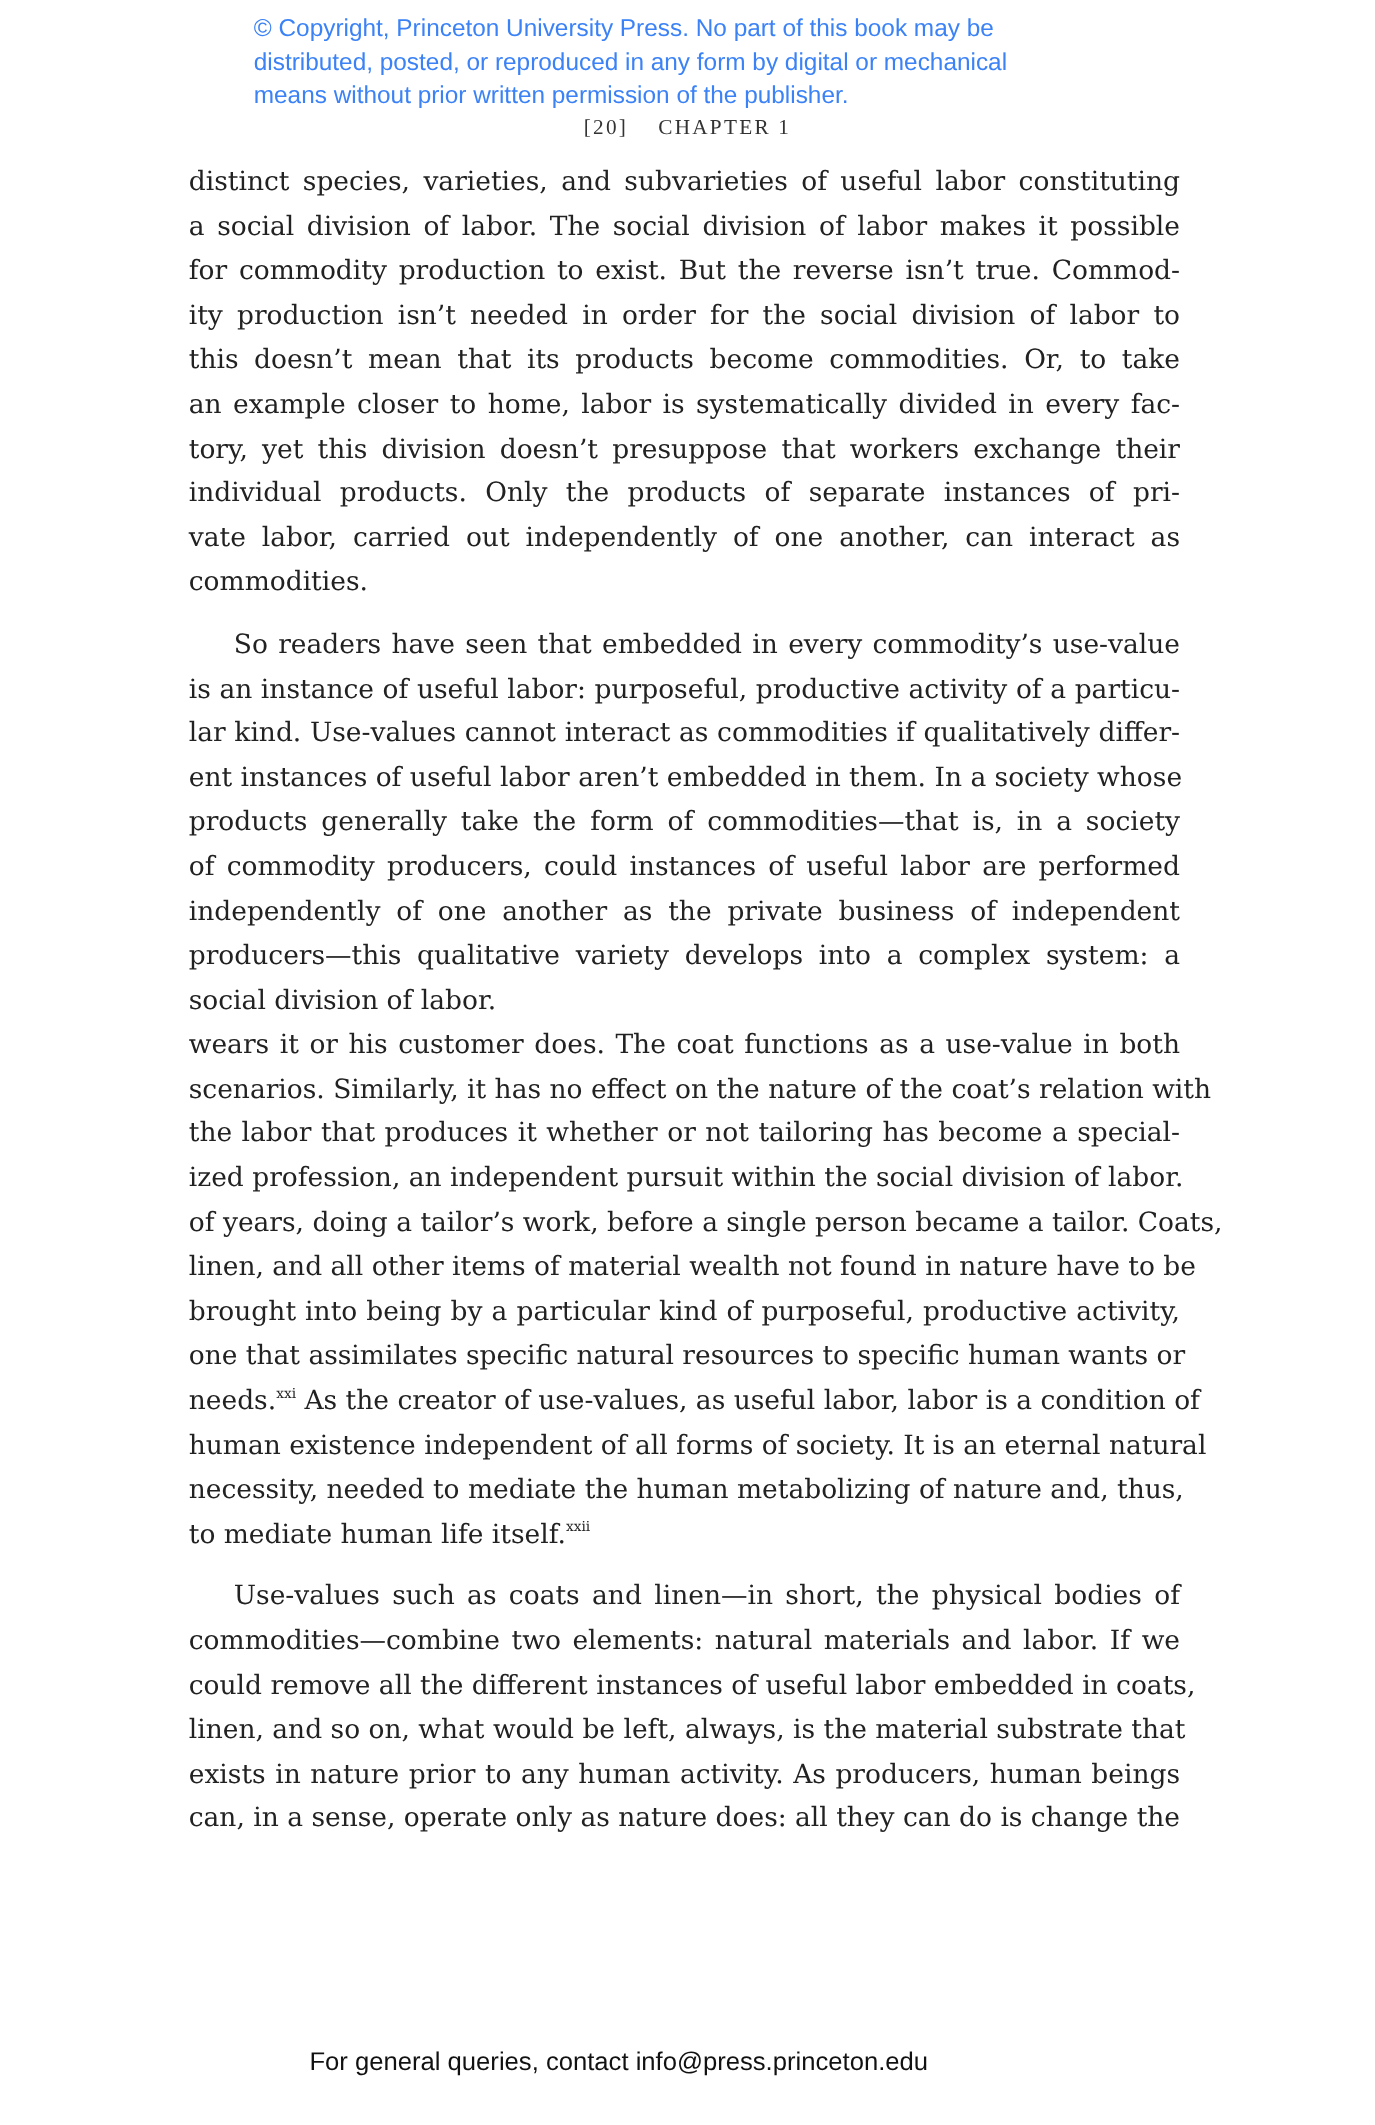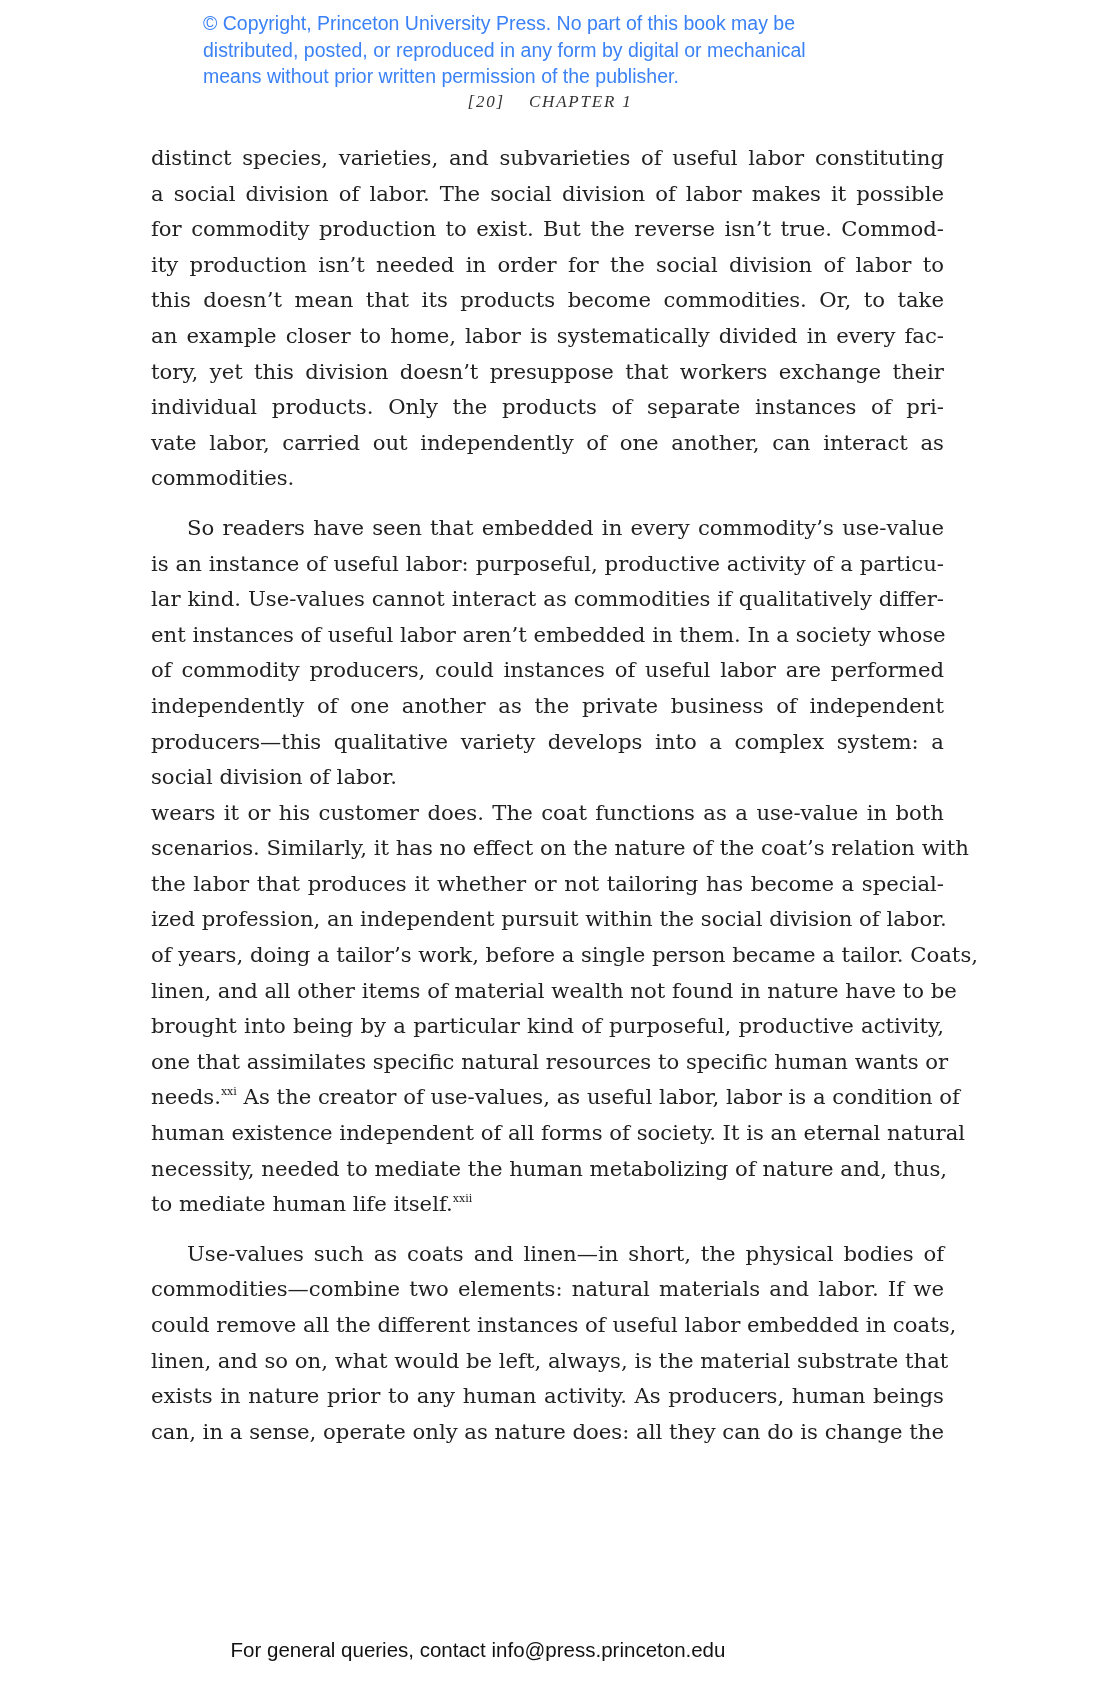--- a/index.html
+++ b/index.html
@@ -3,34 +3,34 @@
 <meta charset="utf-8">
 <style>
   html, body { margin: 0; padding: 0; background: #ffffff; }
   body { width: 1100px; height: 1700px; position: relative; overflow: hidden; color: #1e1e1e; }
   .copyright {
     position: absolute; left: 203px; top: 10px; width: 720px;
     font-family: "Liberation Sans", sans-serif; font-size: 19.5px; line-height: 26.5px; color: #3b82f6;
   }
   .running-head {
     position: absolute; left: 0; width: 1100px; top: 92px; text-align: center;
-    font-family: "Liberation Serif", serif; font-size: 17px; letter-spacing: 1.8px; color: #333; font-style: italic;
+    font-family: "Liberation Serif", serif; font-size: 17px; letter-spacing: 1.8px; color: #333;
   }
   .running-head .pg { margin-right: 18px; }
   .body-text {
-    position: absolute; left: 151px; top: 140px; width: 793px;
+    position: absolute; left: 151px; top: 127px; width: 793px;
     font-family: "DejaVu Serif", serif; font-size: 21.2px; line-height: 35.6px; color: #222;
   }
   .line { display: block; white-space: nowrap; text-align: justify; text-align-last: justify; height: 35.6px; }
   .line.last { text-align-last: left; }
   .line.indent { text-indent: 36px; margin-top: 14px; }
   sup { font-size: 11px; line-height: 0; vertical-align: 9px; }
   .footer {
     position: absolute; left: 0; width: 956px; top: 1638px; text-align: center;
-    font-family: "Liberation Sans", sans-serif; font-size: 20.5px; color: #111;
+    font-family: "Liberation Sans", sans-serif; font-size: 20.5px; color: #111; padding-left: 17px;
   }
 </style>
 </head>
 <body>
 
 <div class="copyright">
   <div>© Copyright, Princeton University Press. No part of this book may be</div>
   <div>distributed, posted, or reproduced in any form by digital or mechanical</div>
   <div>means without prior written permission of the publisher.</div>
 </div>
@@ -53,20 +53,21 @@
     <span class="line">individual products. Only the products of separate instances of pri-</span>
     <span class="line">vate labor, carried out independently of one another, can interact as</span>
     <span class="line last">commodities.</span>
   </div>
 
   <div>
     <span class="line indent">So readers have seen that embedded in every commodity’s use-value</span>
     <span class="line">is an instance of useful labor: purposeful, productive activity of a particu-</span>
     <span class="line">lar kind. Use-values cannot interact as commodities if qualitatively differ-</span>
     <span class="line">ent instances of useful labor aren’t embedded in them. In a society whose</span>
+    <span class="line">products generally take the form of commodities—that is, in a society</span>
     <span class="line">of commodity producers, could instances of useful labor are performed</span>
     <span class="line">independently of one another as the private business of independent</span>
     <span class="line">producers—this qualitative variety develops into a complex system: a</span>
     <span class="line last">social division of labor.</span>
   </div>
 
   <div>
     <span class="line">wears it or his customer does. The coat functions as a use-value in both</span>
     <span class="line">scenarios. Similarly, it has no effect on the nature of the coat’s relation with</span>
     <span class="line">the labor that produces it whether or not tailoring has become a special-</span>

